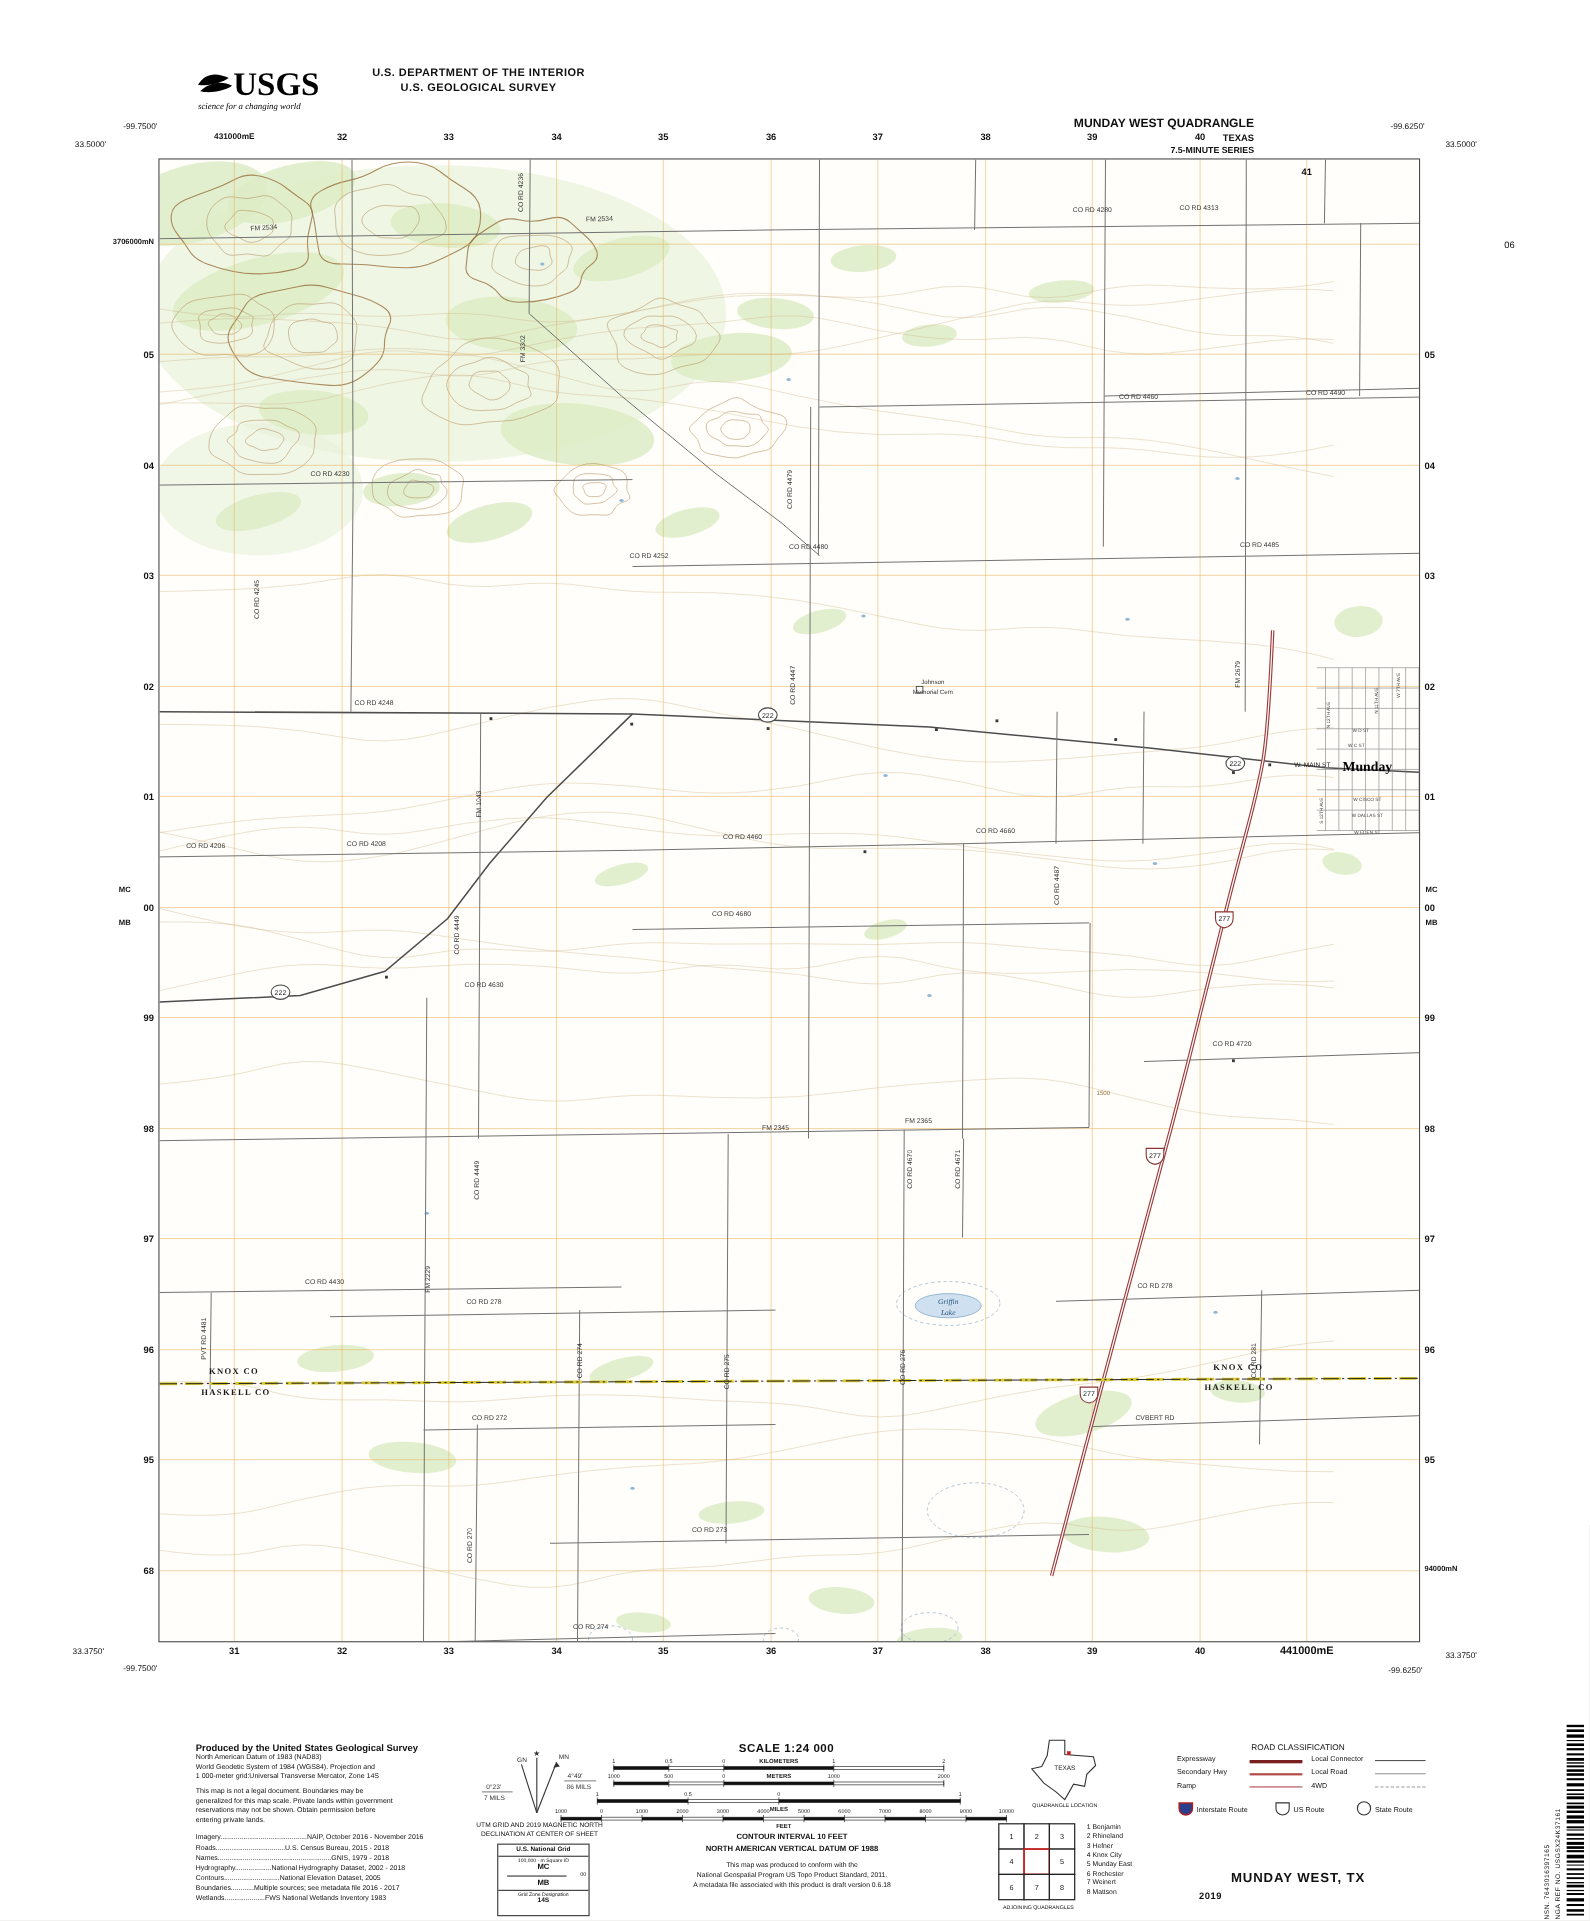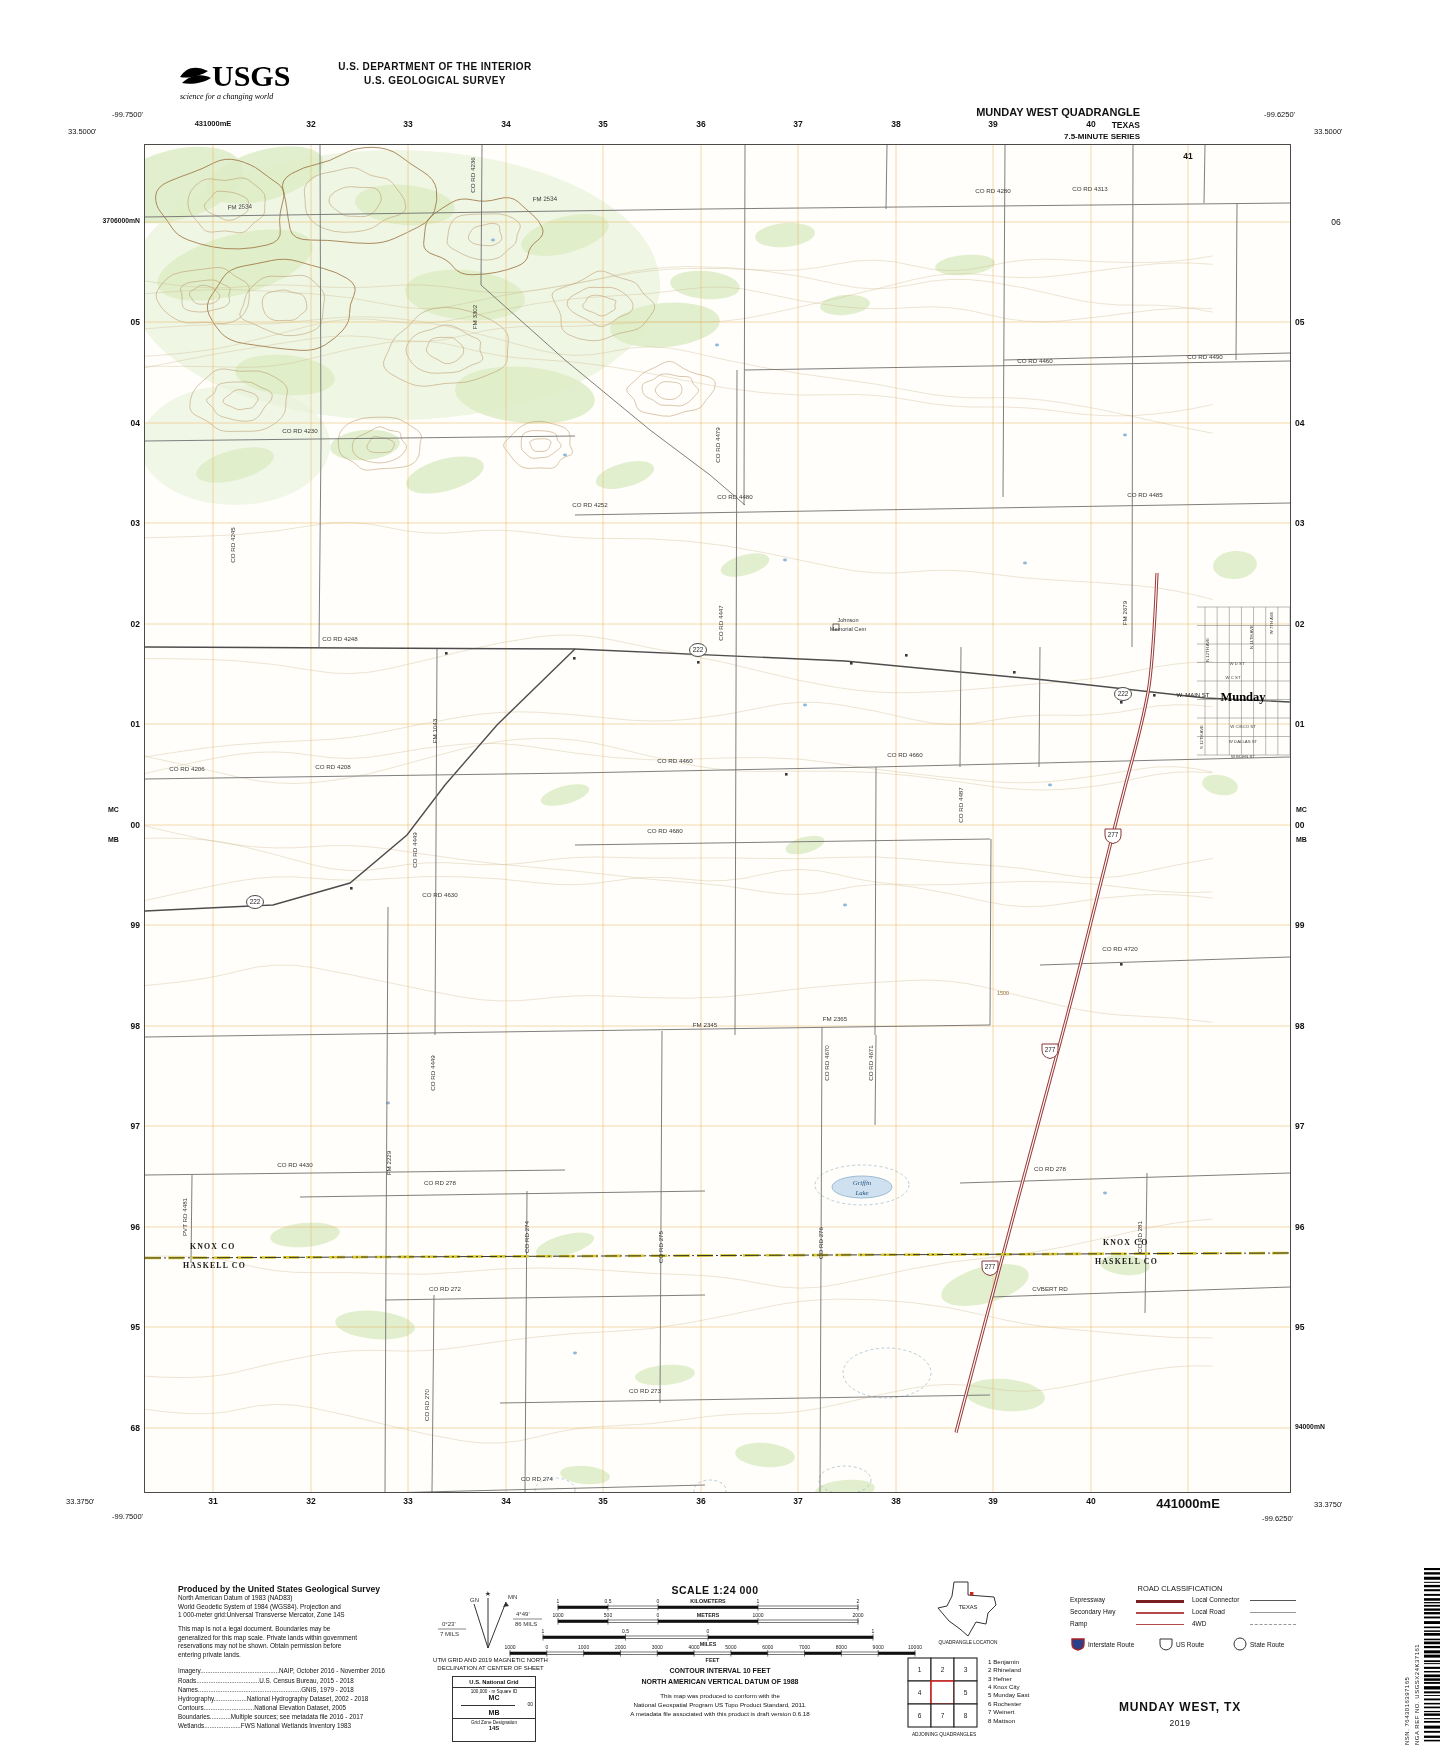--- a/index.html
+++ b/index.html
@@ -16,21 +16,21 @@
   .quad-t3{font-size:8px;font-weight:bold;margin-top:2px;}
   
   .pb-title{font-size:8.6px;font-weight:bold;}
   .small-cap{font-size:6px;text-align:center;line-height:1.4;}
   .contour-note{font-size:7px;font-weight:bold;text-align:center;line-height:1.5;}
   .conform{font-size:6.2px;text-align:center;line-height:1.45;}
   .usng{position:absolute;border:1px solid #333;background:#fff;}
   .usng div{text-align:center;}
   .rc-title{font-size:7.5px;font-weight:normal;text-align:center;}
   .sheet-title{font-size:12px;font-weight:bold;letter-spacing:.8px;text-align:center;}
-  .sheet-year{font-size:8.5px;text-align:center;letter-spacing:.5px;}
+  .sheet-year{font-size:8.5px;letter-spacing:.5px;font-weight:bold;}
   .vtext{position:absolute;font-size:6px;letter-spacing:.5px;white-space:nowrap;
          transform:rotate(-90deg);transform-origin:0 0;}
 </style>
 </head>
 <body>
 
 <div id="sheet">
 
   <div class="abs" style="left:152px;top:55px;width:115px;height:48px;margin-left:26px;">
     <svg width="115" height="48" viewBox="0 0 115 48">
@@ -348,35 +348,35 @@
       <div style="position: absolute; left: 178px; top: 1496px; width: 70px; text-align: center; font-size: 8.5px; font-weight: bold;">31</div>
       <div style="position: absolute; left: 276px; top: 1496px; width: 70px; text-align: center; font-size: 8.5px; font-weight: bold;">32</div>
       <div style="position: absolute; left: 373px; top: 1496px; width: 70px; text-align: center; font-size: 8.5px; font-weight: bold;">33</div>
       <div style="position: absolute; left: 471px; top: 1496px; width: 70px; text-align: center; font-size: 8.5px; font-weight: bold;">34</div>
       <div style="position: absolute; left: 568px; top: 1496px; width: 70px; text-align: center; font-size: 8.5px; font-weight: bold;">35</div>
       <div style="position: absolute; left: 666px; top: 1496px; width: 70px; text-align: center; font-size: 8.5px; font-weight: bold;">36</div>
       <div style="position: absolute; left: 763px; top: 1496px; width: 70px; text-align: center; font-size: 8.5px; font-weight: bold;">37</div>
       <div style="position: absolute; left: 861px; top: 1496px; width: 70px; text-align: center; font-size: 8.5px; font-weight: bold;">38</div>
       <div style="position: absolute; left: 958px; top: 1496px; width: 70px; text-align: center; font-size: 8.5px; font-weight: bold;">39</div>
       <div style="position: absolute; left: 1056px; top: 1496px; width: 70px; text-align: center; font-size: 8.5px; font-weight: bold;">40</div>
-      <div style="position: absolute; left: 1153px; top: 1496px; width: 70px; text-align: center; font-size: 13px; font-weight: bold;">441000mE</div>
+      <div style="position: absolute; left: 1153px; top: 1496px; width: 70px; text-align: center; font-size: 10px; font-weight: bold;">441000mE</div>
       <div style="position: absolute; left: 58px; top: 217px; width: 82px; text-align: right; font-size: 6.8px; font-weight: bold;">3706000mN</div>
       <div style="position: absolute; left: 58px; top: 317px; width: 82px; text-align: right; font-size: 8.5px; font-weight: bold;">05</div>
       <div style="position: absolute; left: 58px; top: 418px; width: 82px; text-align: right; font-size: 8.5px; font-weight: bold;">04</div>
       <div style="position: absolute; left: 58px; top: 518px; width: 82px; text-align: right; font-size: 8.5px; font-weight: bold;">03</div>
       <div style="position: absolute; left: 58px; top: 619px; width: 82px; text-align: right; font-size: 8.5px; font-weight: bold;">02</div>
       <div style="position: absolute; left: 58px; top: 719px; width: 82px; text-align: right; font-size: 8.5px; font-weight: bold;">01</div>
       <div style="position: absolute; left: 58px; top: 820px; width: 82px; text-align: right; font-size: 8.5px; font-weight: bold;">00</div>
       <div style="position: absolute; left: 58px; top: 920px; width: 82px; text-align: right; font-size: 8.5px; font-weight: bold;">99</div>
       <div style="position: absolute; left: 58px; top: 1021px; width: 82px; text-align: right; font-size: 8.5px; font-weight: bold;">98</div>
       <div style="position: absolute; left: 58px; top: 1121px; width: 82px; text-align: right; font-size: 8.5px; font-weight: bold;">97</div>
       <div style="position: absolute; left: 58px; top: 1222px; width: 82px; text-align: right; font-size: 8.5px; font-weight: bold;">96</div>
       <div style="position: absolute; left: 58px; top: 1322px; width: 82px; text-align: right; font-size: 8.5px; font-weight: bold;">95</div>
       <div style="position: absolute; left: 58px; top: 1423px; width: 82px; text-align: right; font-size: 8.5px; font-weight: bold;">68</div>
-      <div style="position: absolute; left: 1295px; top: 217px; width: 82px; text-align: center; font-size: 8.5px; font-weight: normal;">06</div>
+      <div style="position: absolute; left: 1295px; top: 217px; width: 82px; text-align: right; font-size: 8.5px; font-weight: normal;">06</div>
       <div style="position: absolute; left: 1295px; top: 317px; width: 82px; text-align: left; font-size: 8.5px; font-weight: bold;">05</div>
       <div style="position: absolute; left: 1295px; top: 418px; width: 82px; text-align: left; font-size: 8.5px; font-weight: bold;">04</div>
       <div style="position: absolute; left: 1295px; top: 518px; width: 82px; text-align: left; font-size: 8.5px; font-weight: bold;">03</div>
       <div style="position: absolute; left: 1295px; top: 619px; width: 82px; text-align: left; font-size: 8.5px; font-weight: bold;">02</div>
       <div style="position: absolute; left: 1295px; top: 719px; width: 82px; text-align: left; font-size: 8.5px; font-weight: bold;">01</div>
       <div style="position: absolute; left: 1295px; top: 820px; width: 82px; text-align: left; font-size: 8.5px; font-weight: bold;">00</div>
       <div style="position: absolute; left: 1295px; top: 920px; width: 82px; text-align: left; font-size: 8.5px; font-weight: bold;">99</div>
       <div style="position: absolute; left: 1295px; top: 1021px; width: 82px; text-align: left; font-size: 8.5px; font-weight: bold;">98</div>
       <div style="position: absolute; left: 1295px; top: 1121px; width: 82px; text-align: left; font-size: 8.5px; font-weight: bold;">97</div>
       <div style="position: absolute; left: 1295px; top: 1222px; width: 82px; text-align: left; font-size: 8.5px; font-weight: bold;">96</div>

